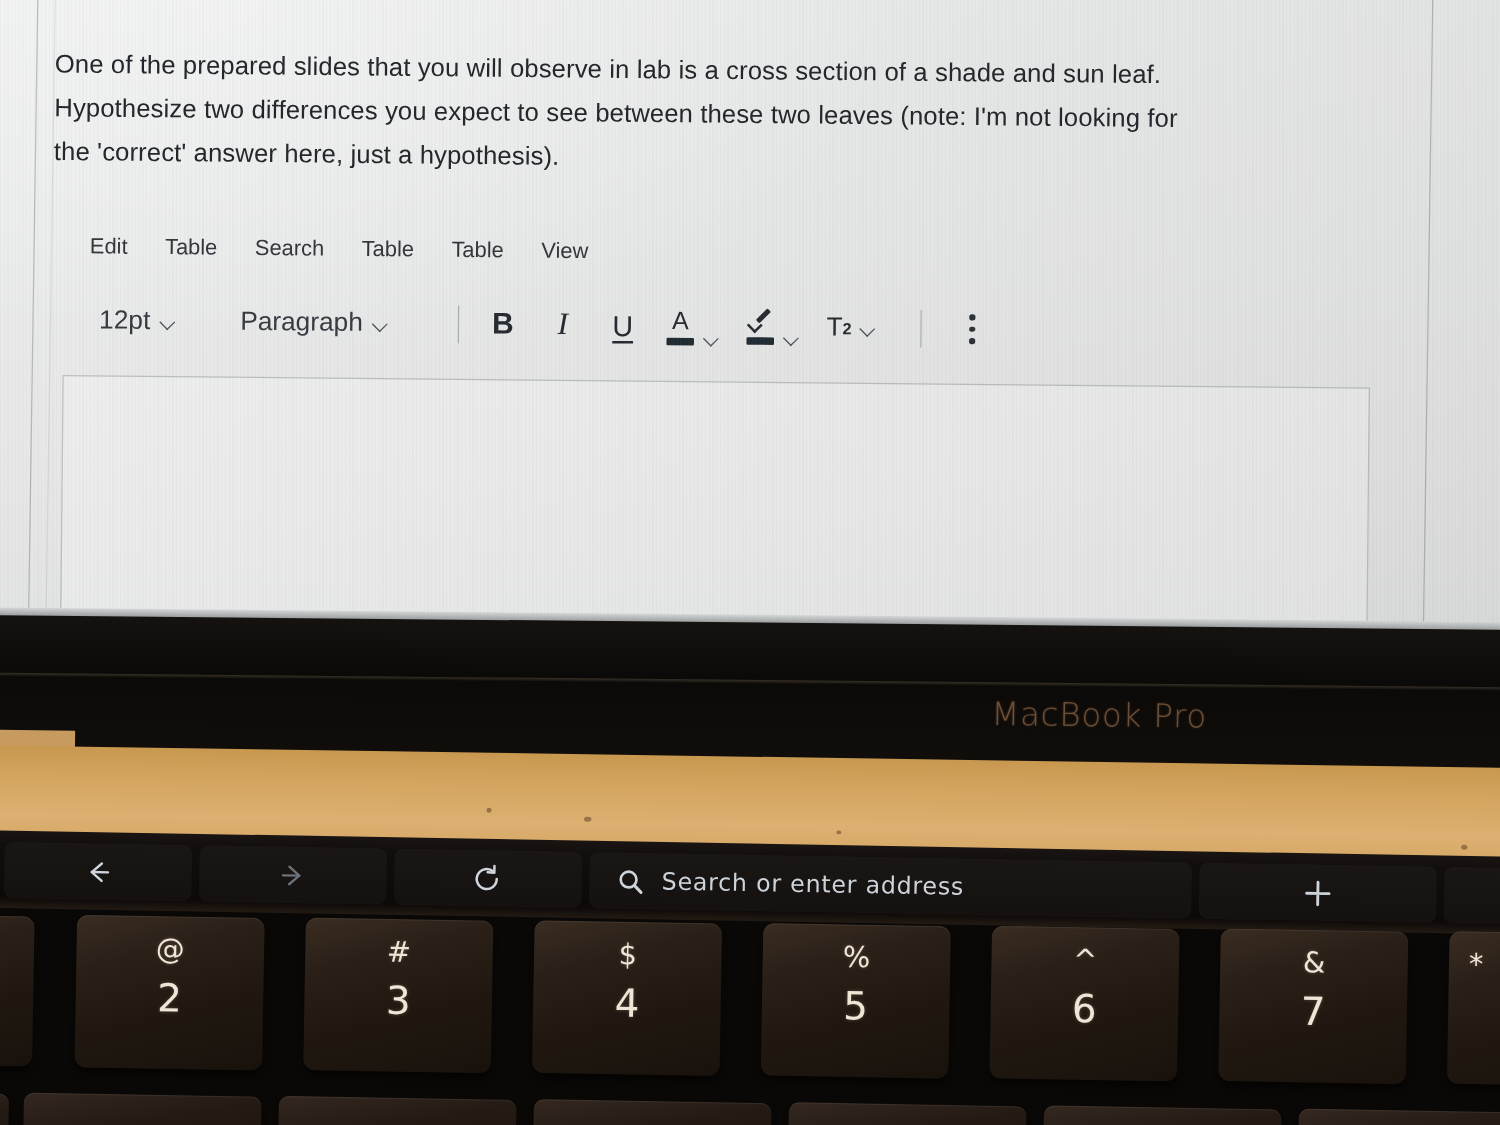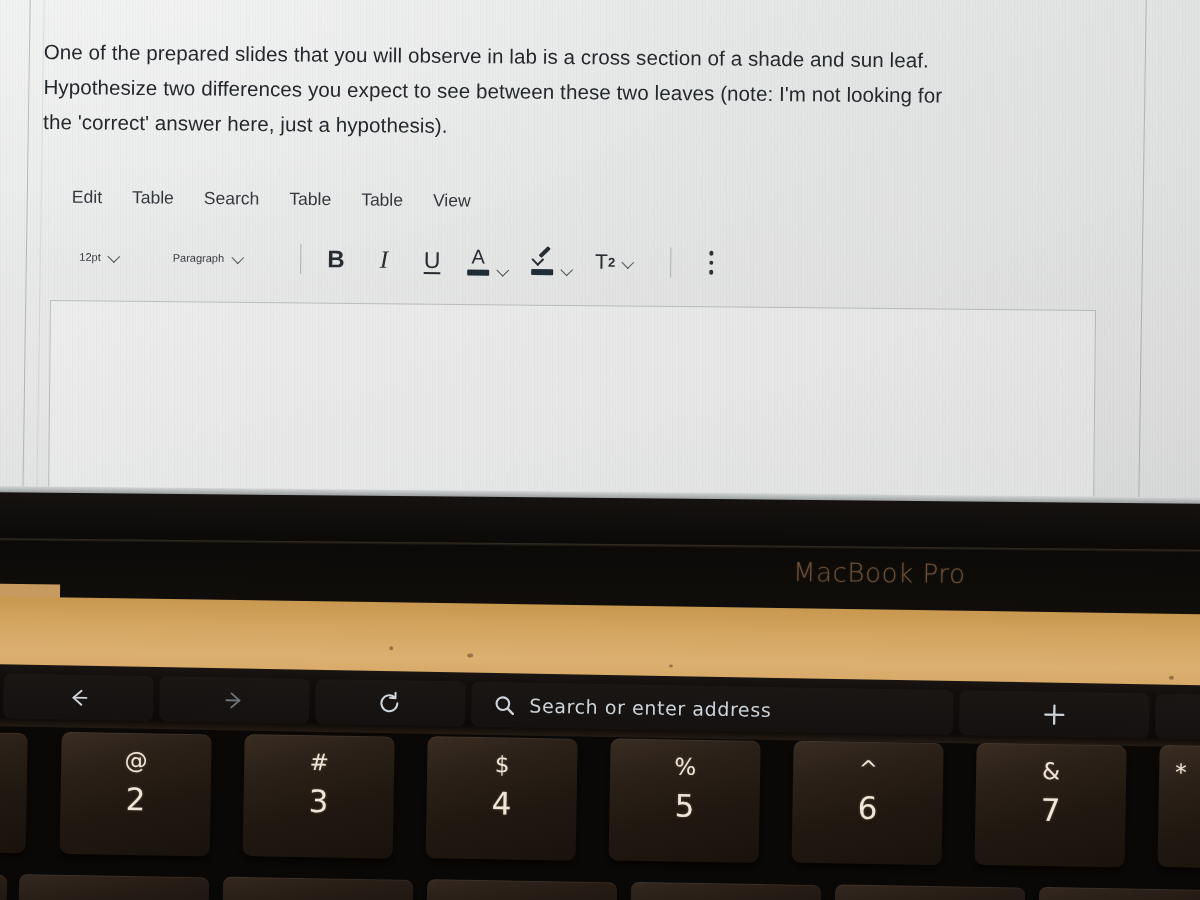--- a/index.html
+++ b/index.html
@@ -103,22 +103,23 @@
 
   .toolbar {
     position: absolute;
     left: 80px; top: 54px;
     display: flex;
     align-items: center;
     color: #2b3137;
   }
   .tb-dd {
     display: flex;
+    align-items: center;
     gap: 9px;
-    font-size: 11px;
+    font-size: 21px;
     color: #343a40;
   }
   .tb-dd.fontsize { margin-right: 52px; }
   .tb-dd.paragraph { margin-right: 34px; }
   .chev {
     display: inline-block;
     width: 11px; height: 11px;
     position: relative;
   }
   .chev::before {

